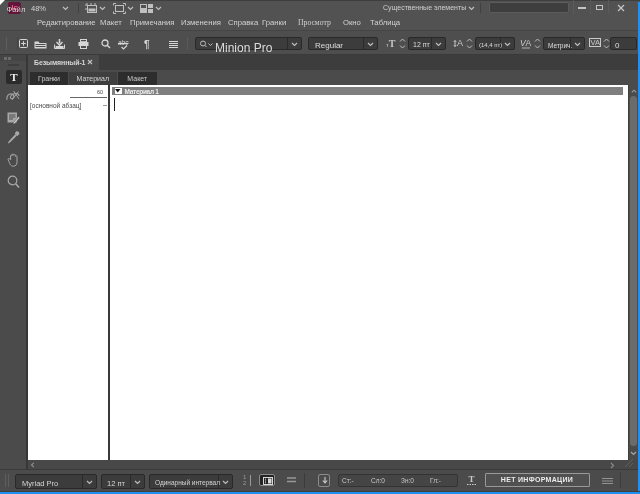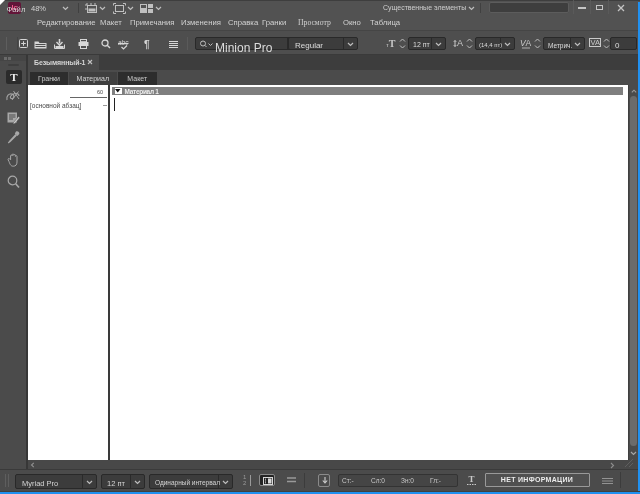--- a/index.html
+++ b/index.html
@@ -163,21 +163,21 @@
       <circle cx="4" cy="3.5" r="2.5" fill="none" stroke="#bdbdbd" stroke-width="1"></circle>
       <path d="M5.8 5.3 L7.5 7" stroke="#bdbdbd" stroke-width="1"></path>
       <path d="M9.5 3.5 l2 2 2-2" stroke="#bdbdbd" stroke-width="1" fill="none"></path>
     </svg>
     <div style="position:absolute;left:19px;top:2.5px;color:#dcdcdc;font-size:12px;white-space:nowrap;">Minion Pro</div>
     <svg style="position:absolute;right:3px;top:4px;" width="7" height="5">
         <path d="M1 1 L3.5 3.5 L6 1" stroke="#bdbdbd" fill="none" stroke-width="1.2"></path>
       </svg>
   </div>
 
-  <div class="combo" style="left:288px;top:37px;width:70px;height:13px;">
+  <div class="combo" style="left:308px;top:37px;width:70px;height:13px;">
     <div class="cv"></div>
     <div style="position:absolute;left:6px;top:2.5px;color:#dcdcdc;font-size:8px;white-space:nowrap;">Regular</div>
     <svg style="position:absolute;right:3px;top:4px;" width="7" height="5">
         <path d="M1 1 L3.5 3.5 L6 1" stroke="#bdbdbd" fill="none" stroke-width="1.2"></path>
       </svg>
   </div>
 
   <div class="abs" style="left:386px;top:38px;color:#c9c9c9;font-size:8px;"><span style="font-size:6px;">т</span><span style="font-size:10px;font-family:'Liberation Serif',serif;font-weight:bold;">T</span></div>
 
   <div class="abs" style="left:398px;top:37px;width:9px;height:13px;">

